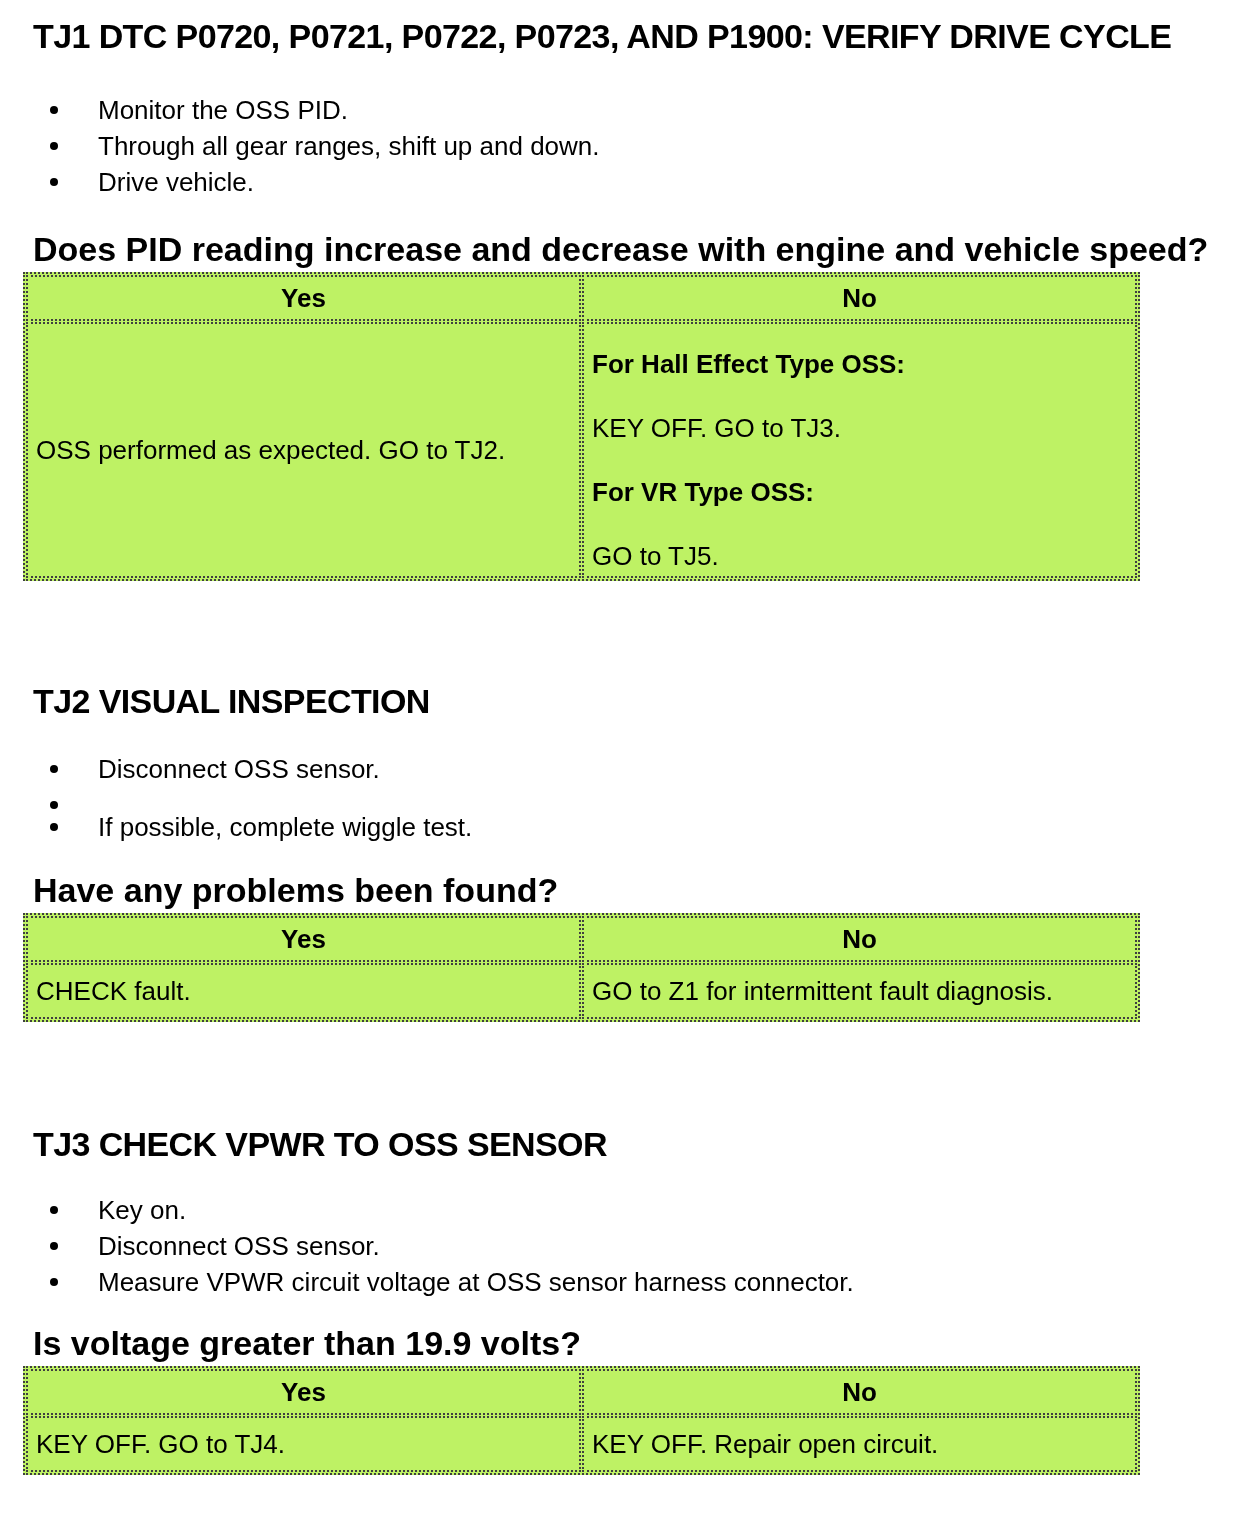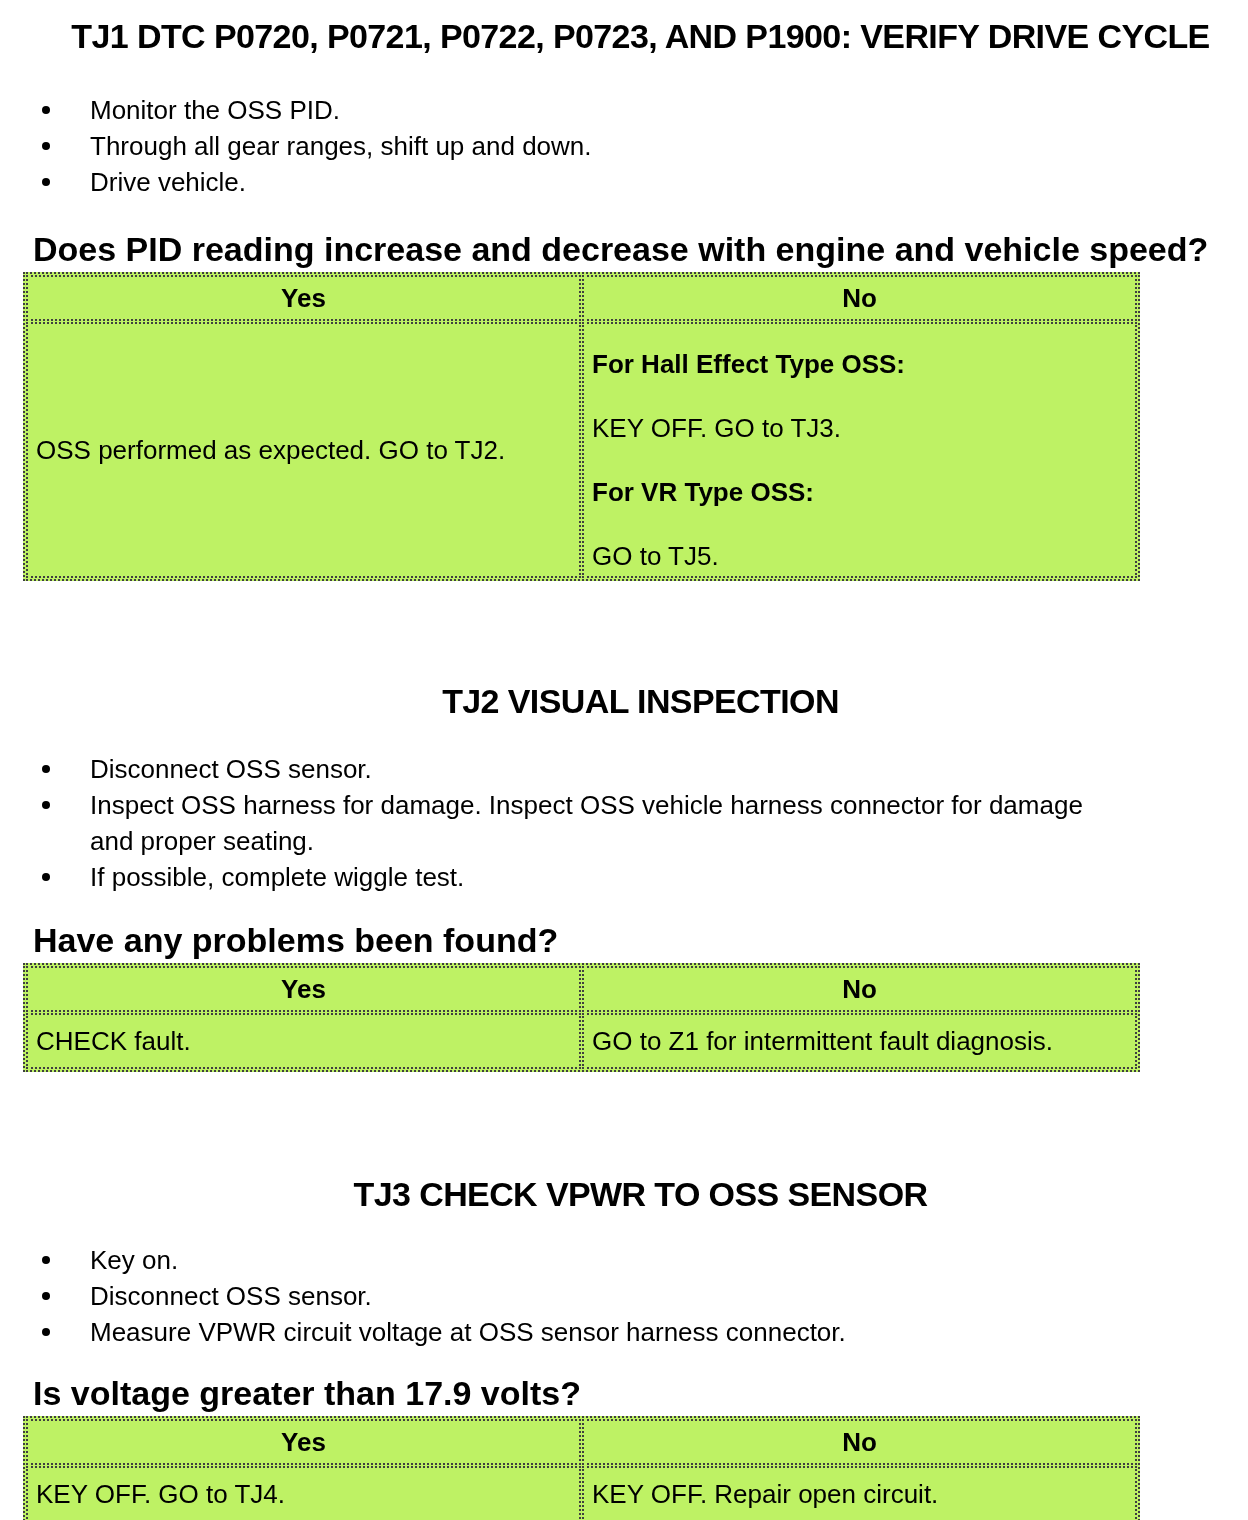--- a/index.html
+++ b/index.html
@@ -17,25 +17,24 @@
   .doc {
     padding-top: 16px;
   }
   .heading {
     font-size: 34px;
     font-weight: bold;
     line-height: 40px;
     margin: 0 0 0 33px;
     letter-spacing: -0.6px;
     white-space: nowrap;
-    text-align: center;
   }
   .bullets {
     list-style: none;
-    margin: 4px;
+    margin: 12px;
     padding: 0 0 0 38px;
   }
   .bullet {
     display: flex;
     align-items: flex-start;
   }
   .dot {
     flex: 0 0 8px;
     width: 8px;
     height: 8px;
@@ -160,21 +159,20 @@
   <div>
     <h1 class="heading h-tj2">TJ2 VISUAL INSPECTION</h1>
 
     <ul class="bullets ul-tj2">
       <li class="bullet">
         <span class="dot"></span>
         <span class="li-text">Disconnect OSS sensor.</span>
       </li>
       <li class="bullet">
         <span class="dot"></span>
-        <span class="li-text">Inspect OSS harness for damage. Inspect OSS vehicle harness connector for damage and proper seating.</span>
       </li>
       <li class="bullet">
         <span class="dot"></span>
         <span class="li-text">If possible, complete wiggle test.</span>
       </li>
     </ul>
 
     <p class="question q-tj2">Have any problems been found?</p>
 
     <table class="dtable">
@@ -204,21 +202,21 @@
       <li class="bullet">
         <span class="dot"></span>
         <span class="li-text">Disconnect OSS sensor.</span>
       </li>
       <li class="bullet">
         <span class="dot"></span>
         <span class="li-text">Measure VPWR circuit voltage at OSS sensor harness connector.</span>
       </li>
     </ul>
 
-    <p class="question q-tj3">Is voltage greater than 17.9 volts?</p>
+    <p class="question q-tj3">Is voltage greater than 19.9 volts?</p>
 
     <table class="dtable">
       <thead>
         <tr>
           <th>Yes</th>
           <th>No</th>
         </tr>
       </thead>
       <tbody>
         <tr>

